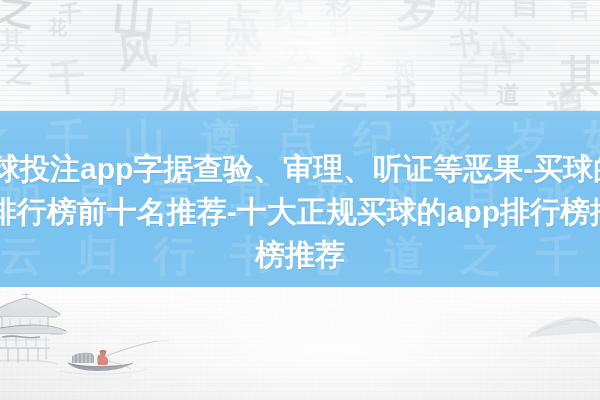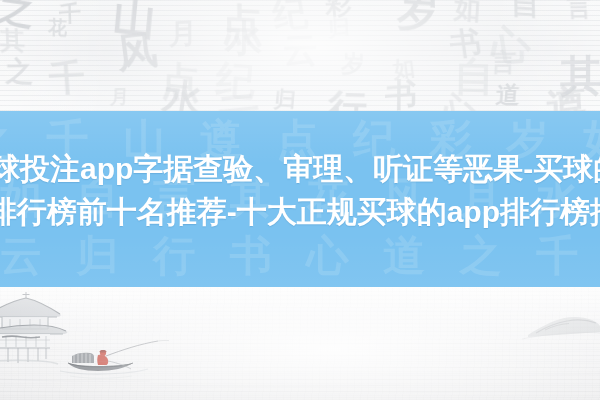--- a/index.html
+++ b/index.html
@@ -152,20 +152,21 @@
     <div class="paper-fade"></div>
   </div>
 
   <div class="blue-band">
     <div class="ghost" id="ghost-layer">之 千 山 遵 点 纪 彩 岁 如 自<br>如 自 言 其 花 风 月 水 云 归<br>云 归 行 书 心 道 之 千 山 点<br>山 点 纪 彩 岁 如 自 言 其 花<br></div>
     <div class="glass"></div>
 
     <div class="headline">
       <div class="hl-line l1">足球投注app字据查验、审理、听证等恶果-买球的a</div>
       <div class="hl-line l2">pp排行榜前十名推荐-十大正规买球的app排行榜推荐</div>
+      <div class="hl-line l3">榜推荐</div>
     </div>
   </div>
 
   <div class="wash-band">
     <div class="wash-grain"></div>
 
     <svg class="wash-svg" viewBox="0 0 600 113" preserveAspectRatio="none">
 
       <g opacity="0.55">
         <path d="M531 350 L531 350" fill="none"></path>

